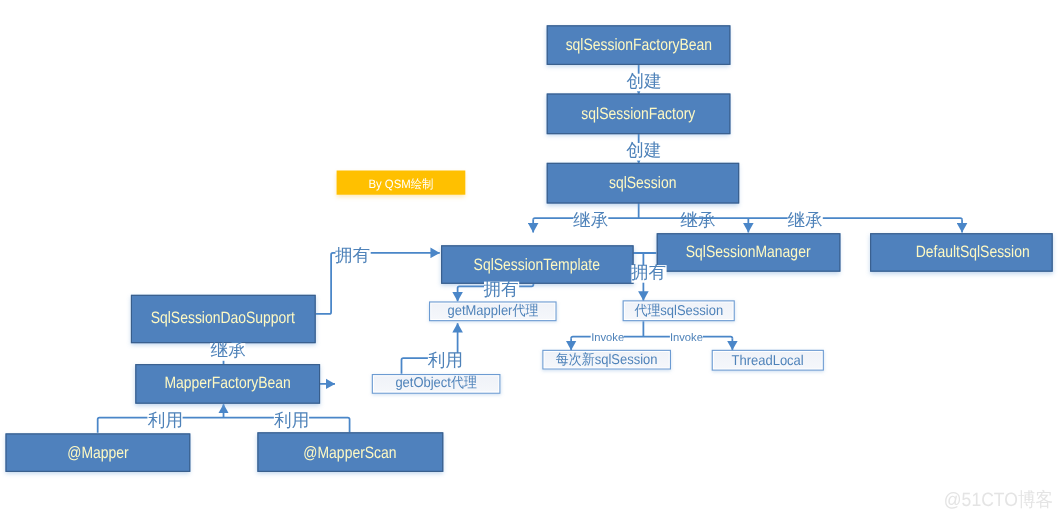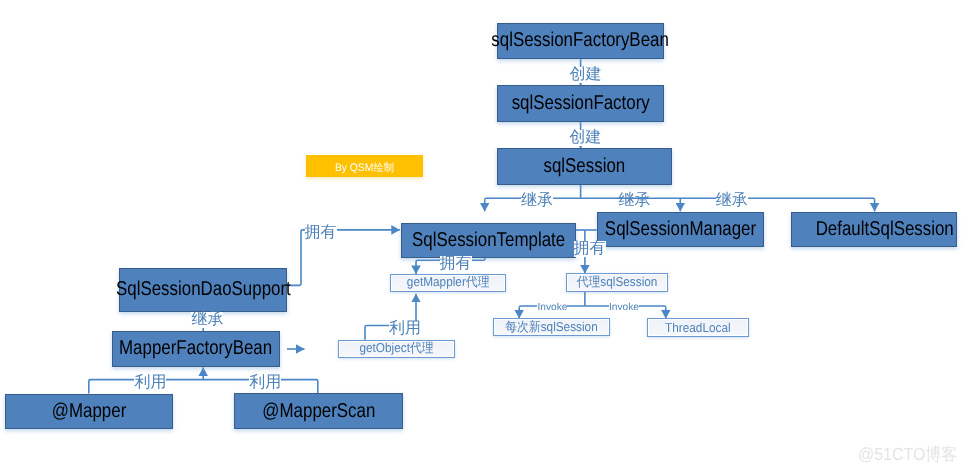--- a/index.html
+++ b/index.html
@@ -6,21 +6,21 @@
   body{width:966px;height:473px;background:#ffffff;overflow:hidden;
        font-family:"Liberation Sans","DejaVu Sans",sans-serif;
        -webkit-font-smoothing:antialiased;text-rendering:geometricPrecision;}
   #canvas{position:relative;width:966px;height:473px;filter:opacity(1);}
   svg.layer{position:absolute;left:0;top:0;width:966px;height:473px;}
   .node{position:absolute;box-sizing:border-box;display:flex;align-items:center;
         justify-content:center;white-space:nowrap;}
   .node > span{display:inline-block;transform:scaleX(0.845);transform-origin:center center;}
   .light > span{transform:scaleX(0.915);}
   .accent > span{transform:scaleX(0.94) translateY(2.3px);}
-  .solid{background:#4F81BD;border:1px solid #385D8A;color:#000000;font-size:20px;
+  .solid{background:#4F81BD;border:1px solid #385D8A;color:#fef9c3;font-size:15px;
          box-shadow:0 2px 4px rgba(110,160,215,0.42);}
   .light{background:linear-gradient(180deg,#EFF2F8 0%,#F5F7FB 100%);
          border:1px solid #6C9BD2;color:#4E82B9;font-size:12.9px;
          box-shadow:inset 0 0 0 1px #FFFFFF, 0 1px 3px rgba(120,165,215,0.35);margin-left:32px;}
   .accent{background:#FFC000;color:#FFFFFF;font-size:11px;
           box-shadow:0 2px 4px rgba(250,200,80,0.40);}
   .lbl{position:absolute;color:#4E82B9;font-size:16px;line-height:1;white-space:nowrap;
        background:#FFFFFF;}
   .lbl > i{font-style:normal;display:inline-block;}
   .lbl.lat{font-size:10.2px;}
@@ -87,21 +87,21 @@
   <div class="node solid" style="left:596.7px;top:211.8px;width:167.3px;height:35px;">
     <span>SqlSessionManager</span>
   </div>
   <div class="node solid" style="left:791px;top:211.8px;width:166.2px;height:35px;padding-left:21px;">
     <span>DefaultSqlSession</span>
   </div>
 
   <div class="node solid" style="left:119.1px;top:267.7px;width:167.7px;height:44px;">
     <span>SqlSessionDaoSupport</span>
   </div>
-  <div class="node solid" style="left:112px;top:331px;width:167.7px;height:35.8px;">
+  <div class="node solid" style="left:123px;top:331px;width:167.7px;height:35.8px;">
     <span>MapperFactoryBean</span>
   </div>
   <div class="node solid" style="left:4.8px;top:393.7px;width:168.1px;height:35.8px;">
     <span>@Mapper</span>
   </div>
   <div class="node solid" style="left:233.9px;top:393.3px;width:169.3px;height:36.2px;">
     <span>@MapperScan</span>
   </div>
 
   <div class="node light" style="left:357.5px;top:274px;width:116.8px;height:17.9px;">

